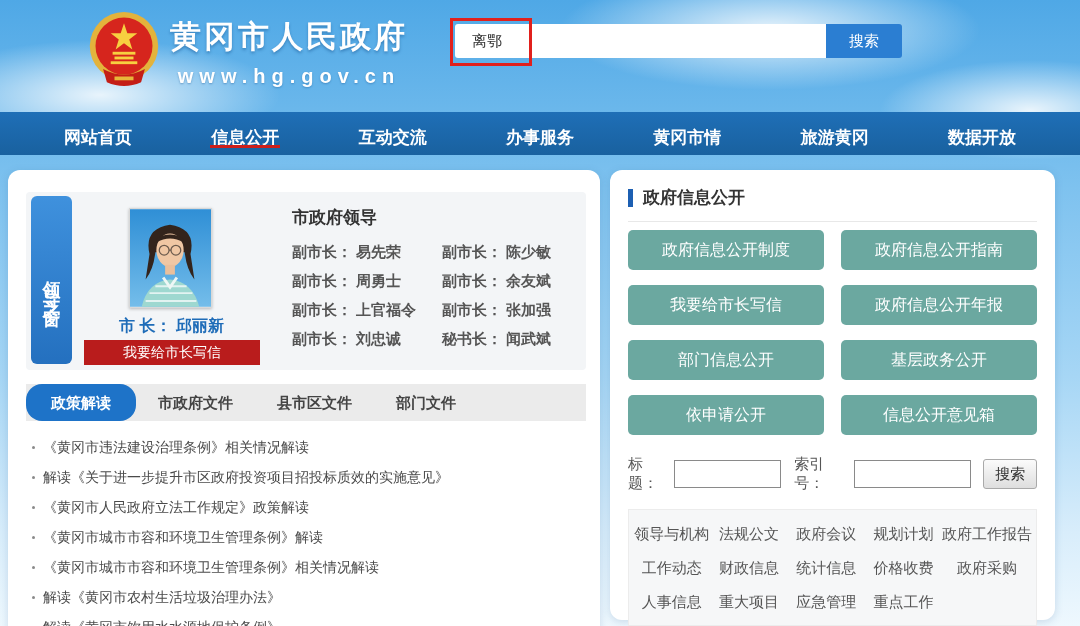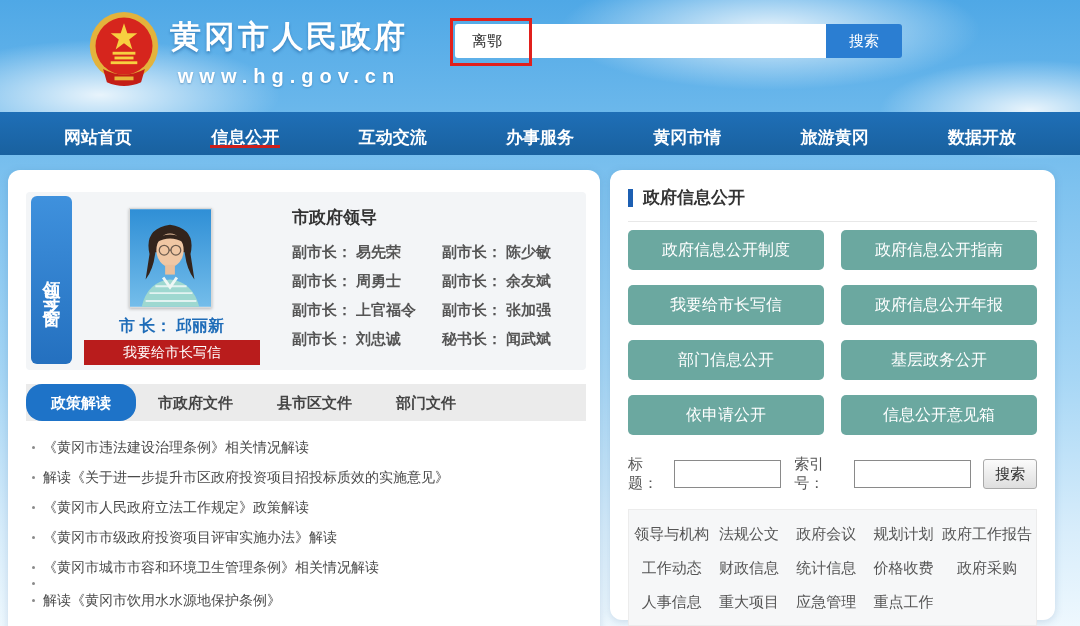--- a/index.html
+++ b/index.html
@@ -198,28 +198,29 @@
       <div class="doc-item">
           <span class="dot"></span>
           <span>解读《关于进一步提升市区政府投资项目招投标质效的实施意见》</span>
         </div>
       <div class="doc-item">
           <span class="dot"></span>
           <span>《黄冈市人民政府立法工作规定》政策解读</span>
         </div>
       <div class="doc-item">
           <span class="dot"></span>
-          <span>《黄冈市市级政府投资项目评审实施办法》解读</span>
+          <span>《黄冈市城市市容和环境卫生管理条例》解读</span>
         </div>
       <div class="doc-item">
           <span class="dot"></span>
           <span>《黄冈市城市市容和环境卫生管理条例》相关情况解读</span>
         </div>
       <div class="doc-item">
           <span class="dot"></span>
+          <span>解读《黄冈市农村生活垃圾治理办法》</span>
         </div>
       <div class="doc-item">
           <span class="dot"></span>
           <span>解读《黄冈市饮用水水源地保护条例》</span>
         </div>
     </div>
   </div>
 
   <div class="card right-card">
     <div class="rc-header">

